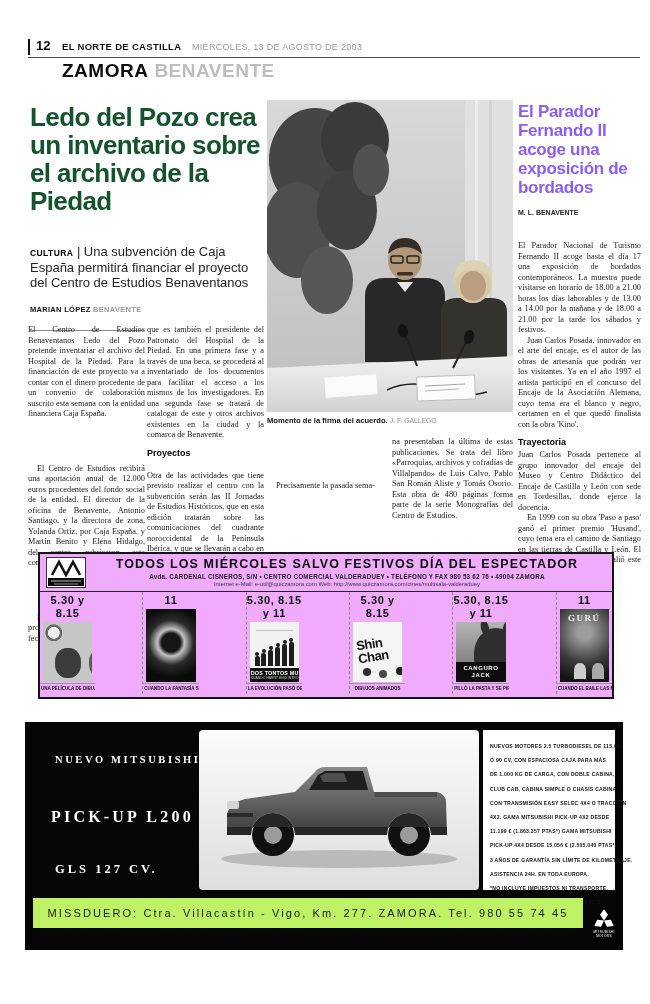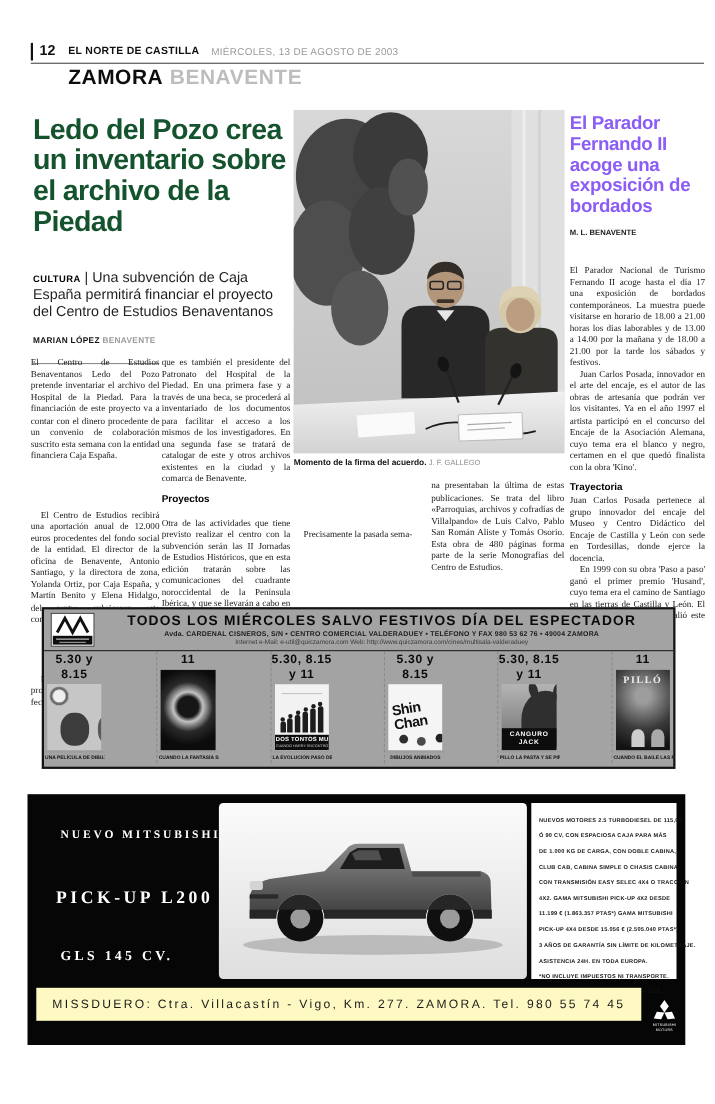--- a/index.html
+++ b/index.html
@@ -42,21 +42,21 @@
   
   .sb{left:518px;top:102px;width:123px;}
   .sb-head{font:bold 17px/19px "Liberation Sans",sans-serif;letter-spacing:-.3px;color:#8b5cf6;}
   .sb-byline{margin-top:12px;font:bold 7px/8px "Liberation Sans",sans-serif;color:#222;}
   .sb-body{margin-top:24px;font:8.3px/10.5px "Liberation Serif",serif;text-align:justify;color:#1a1a1a;}
   .sb-body p{margin:0;}
   .sb-body p.ind{text-indent:9px;}
   .sb-body .xhead{font:bold 9px/11px "Liberation Sans",sans-serif;margin:7px 0 2px;color:#000;}
 
   
-  .cinema{left:38px;top:552px;width:572px;height:143px;border:2px solid #141414;background:#a3a3a3;
+  .cinema{left:38px;top:552px;width:572px;height:143px;border:2px solid #141414;background:#f0abfc;
           font-family:"Liberation Sans",sans-serif;}
   .cin-header{position:relative;height:37px;border-bottom:1px solid #222;}
   .cin-logo{position:absolute;left:6px;top:3px;width:40px;height:31px;}
   .cin-title{text-align:center;padding:4px 10px 0 52px;font:800 12.5px/13px "Liberation Sans",sans-serif;
              letter-spacing:1.1px;color:#0a0a0a;white-space:nowrap;}
   .cin-addr{text-align:center;padding:2px 10px 0 52px;font:bold 6.3px/7px "Liberation Sans",sans-serif;
             color:#1c1c1c;letter-spacing:.2px;white-space:nowrap;}
   .cin-net{text-align:center;padding:1px 10px 0 52px;font:5.9px/7px "Liberation Sans",sans-serif;
            color:#3a3a3a;white-space:nowrap;}
   .cin-row{display:flex;height:102px;gap:47px;}
@@ -106,21 +106,21 @@
   .carad{left:25px;top:722px;width:598px;height:228px;background:#060606;}
   .car-left{position:absolute;left:16px;top:0;width:156px;height:170px;color:#fff;}
   .car-l1{position:absolute;left:14px;top:32px;font:bold 10.5px "Liberation Serif",serif;letter-spacing:2.6px;white-space:nowrap;}
   .car-l2{position:absolute;left:10px;top:86px;font:bold 16px "Liberation Serif",serif;letter-spacing:3.2px;white-space:nowrap;}
   .car-l3{position:absolute;left:14px;top:140px;font:bold 12.5px "Liberation Serif",serif;letter-spacing:3px;white-space:nowrap;}
   .car-photo{position:absolute;left:174px;top:8px;width:280px;height:160px;border-radius:4px;
              background:linear-gradient(#fbfbfb,#dedede);}
   .car-text{position:absolute;left:458px;top:8px;width:132px;height:160px;background:#fff;
             padding:9px 7px;box-sizing:border-box;}
   .car-text div{font:bold 5.1px/14.2px "Liberation Sans",sans-serif;letter-spacing:.25px;color:#121212;white-space:nowrap;}
-  .car-bar{position:absolute;left:8px;top:176px;width:550px;height:30px;background:#fef9c3;
+  .car-bar{position:absolute;left:8px;top:176px;width:550px;height:30px;background:#bef264;
            display:flex;align-items:center;justify-content:center;}
   .dealer{font:11px "Liberation Sans",sans-serif;letter-spacing:2.1px;color:#1b1b1b;white-space:nowrap;}
   .mmc{position:absolute;left:562px;top:178px;width:34px;height:46px;display:flex;flex-direction:column;
        align-items:center;justify-content:center;gap:2px;}
   .mmc-text{font:3.2px/3.8px "Liberation Sans",sans-serif;color:#fff;text-align:center;letter-spacing:.3px;}
 </style>
 </head>
 <body>
 
 <div class="page">
@@ -301,34 +301,34 @@
         <div class="poster p5">
           <div class="roo"></div>
           <div class="band">CANGURO JACK</div>
         </div>
         <div class="cin-cap">PILLÓ LA PASTA Y SE PIRÓ</div>
       </div>
 
       <div class="cin-cell">
         <div class="cin-time">11</div>
         <div class="poster p6">
-          <div class="gtitle">PILLÓ</div>
+          <div class="gtitle">GURÚ</div>
           <div class="ppl"></div>
         </div>
         <div class="cin-cap">CUANDO EL BAILE LAS MUJERES EXÓTICAS</div>
       </div>
 
     </div>
   </div>
 
   <div class="abs carad">
     <div class="car-left">
       <div class="car-l1">NUEVO MITSUBISHI</div>
       <div class="car-l2">PICK-UP L200</div>
-      <div class="car-l3">GLS 145 CV.</div>
+      <div class="car-l3">GLS 127 CV.</div>
     </div>
 
     <div class="car-photo">
       <svg width="280" height="160" viewBox="0 0 280 150">
         <defs>
           <linearGradient id="gbody" x1="0" y1="0" x2="0" y2="1">
             <stop offset="0" stop-color="#8a8a8a"></stop>
               <stop offset=".5" stop-color="#626262"></stop>
               <stop offset="1" stop-color="#3c3c3c"></stop>
           </linearGradient>

